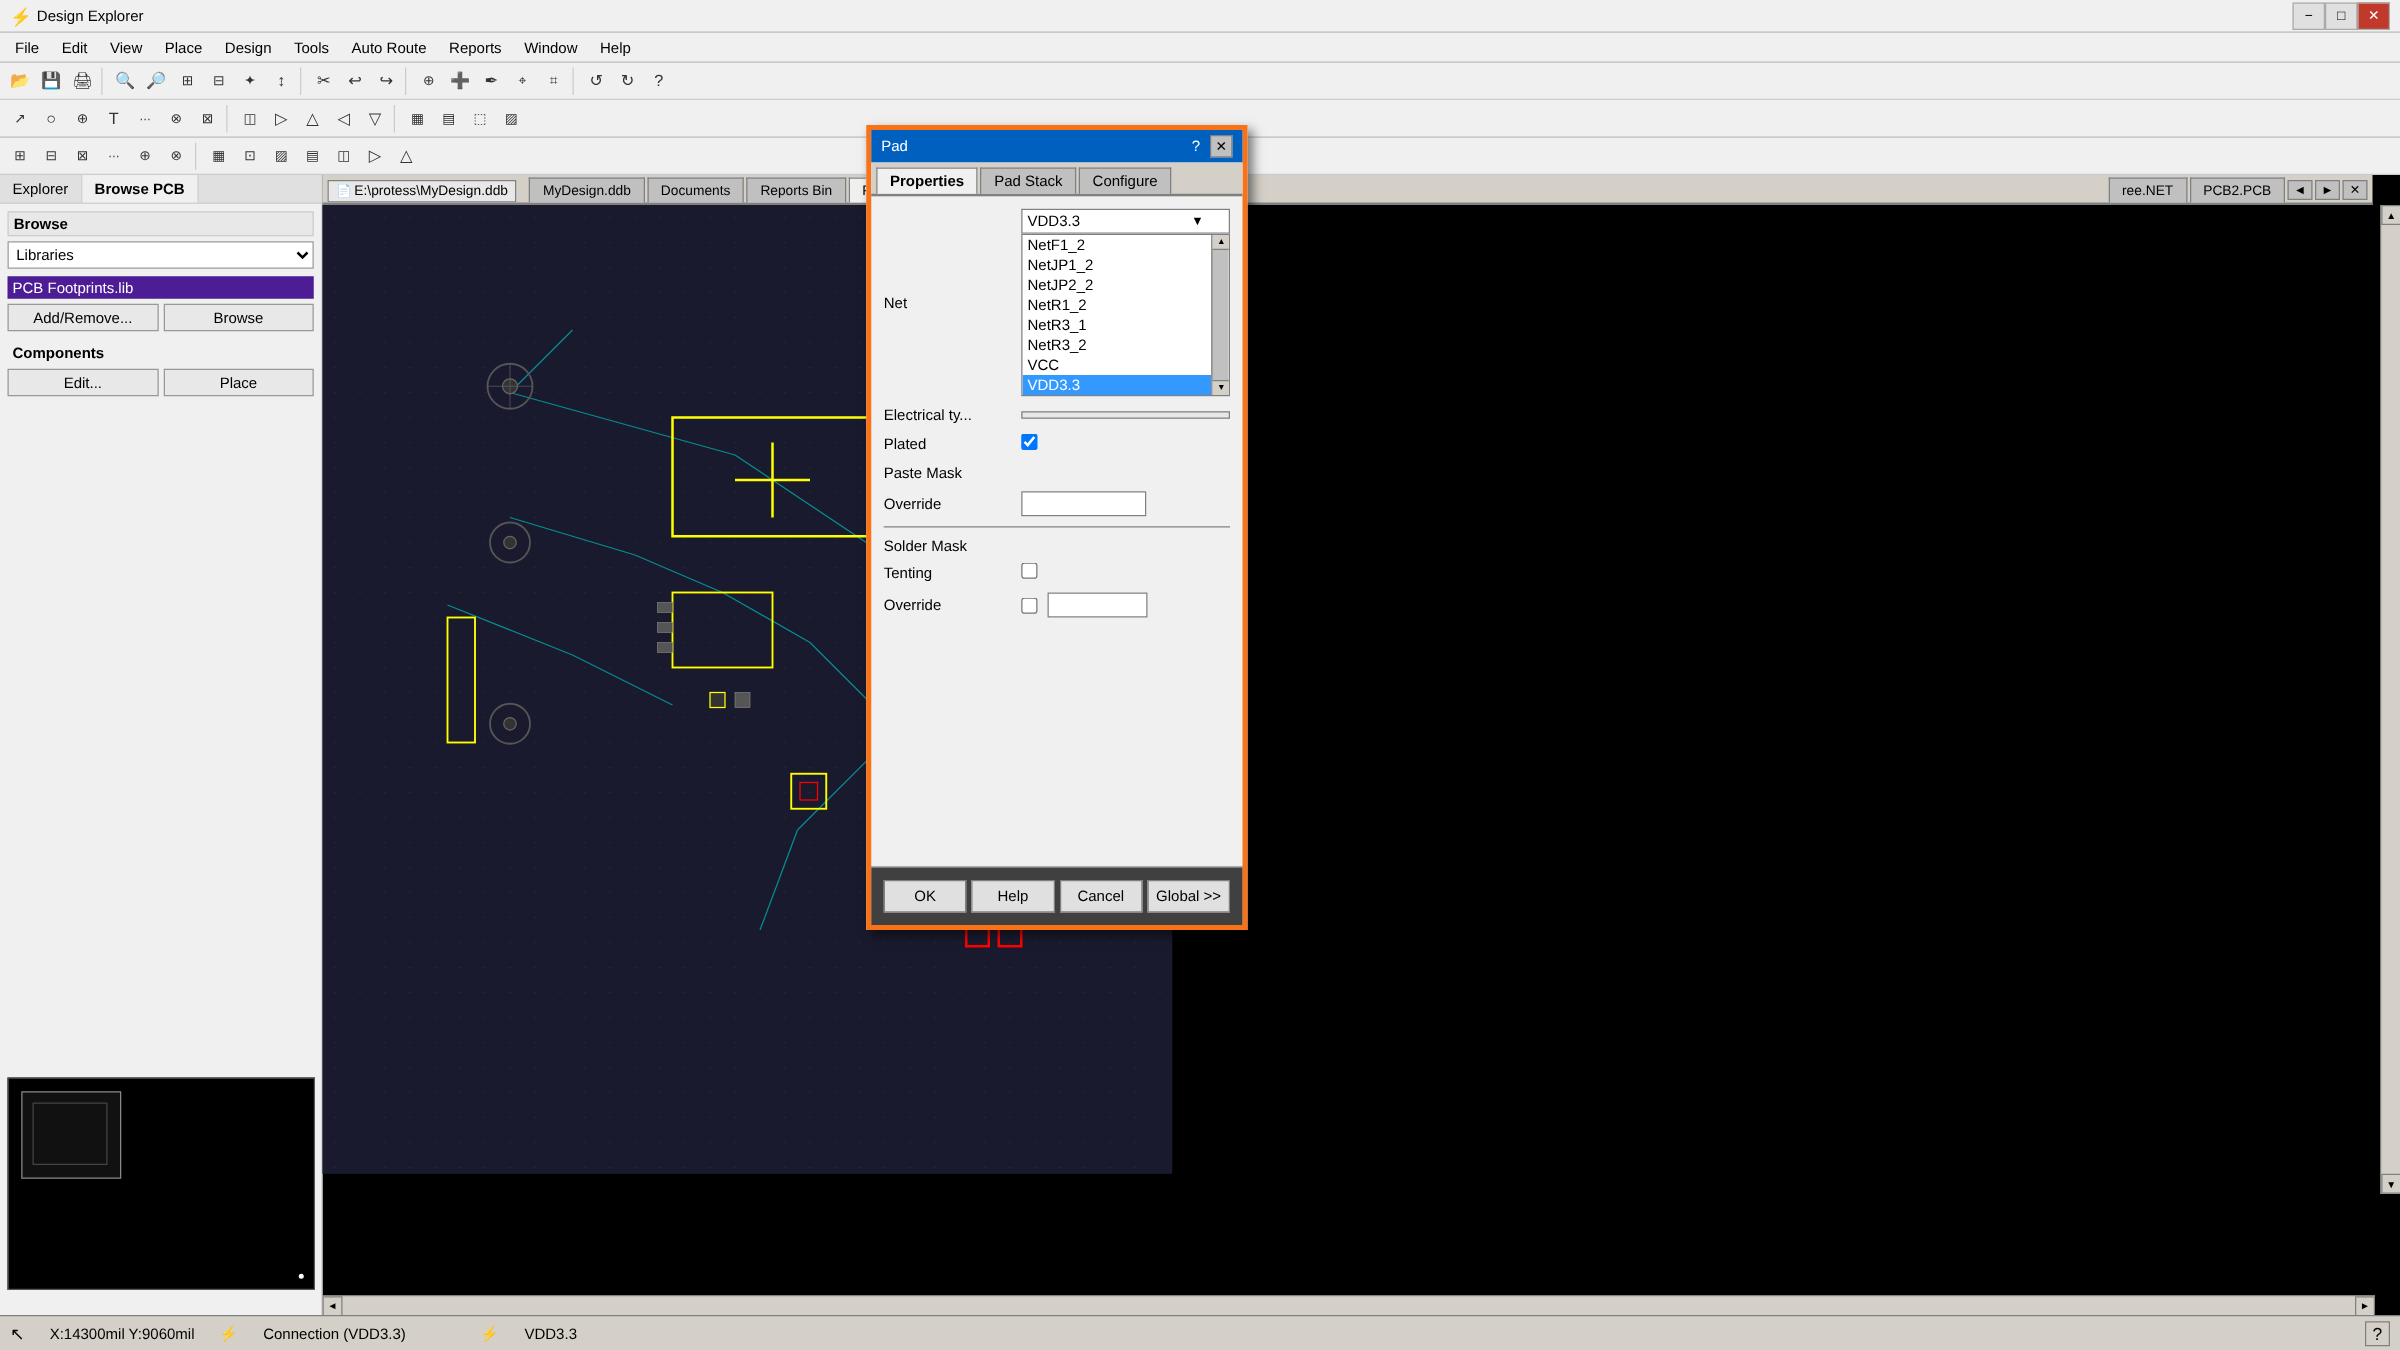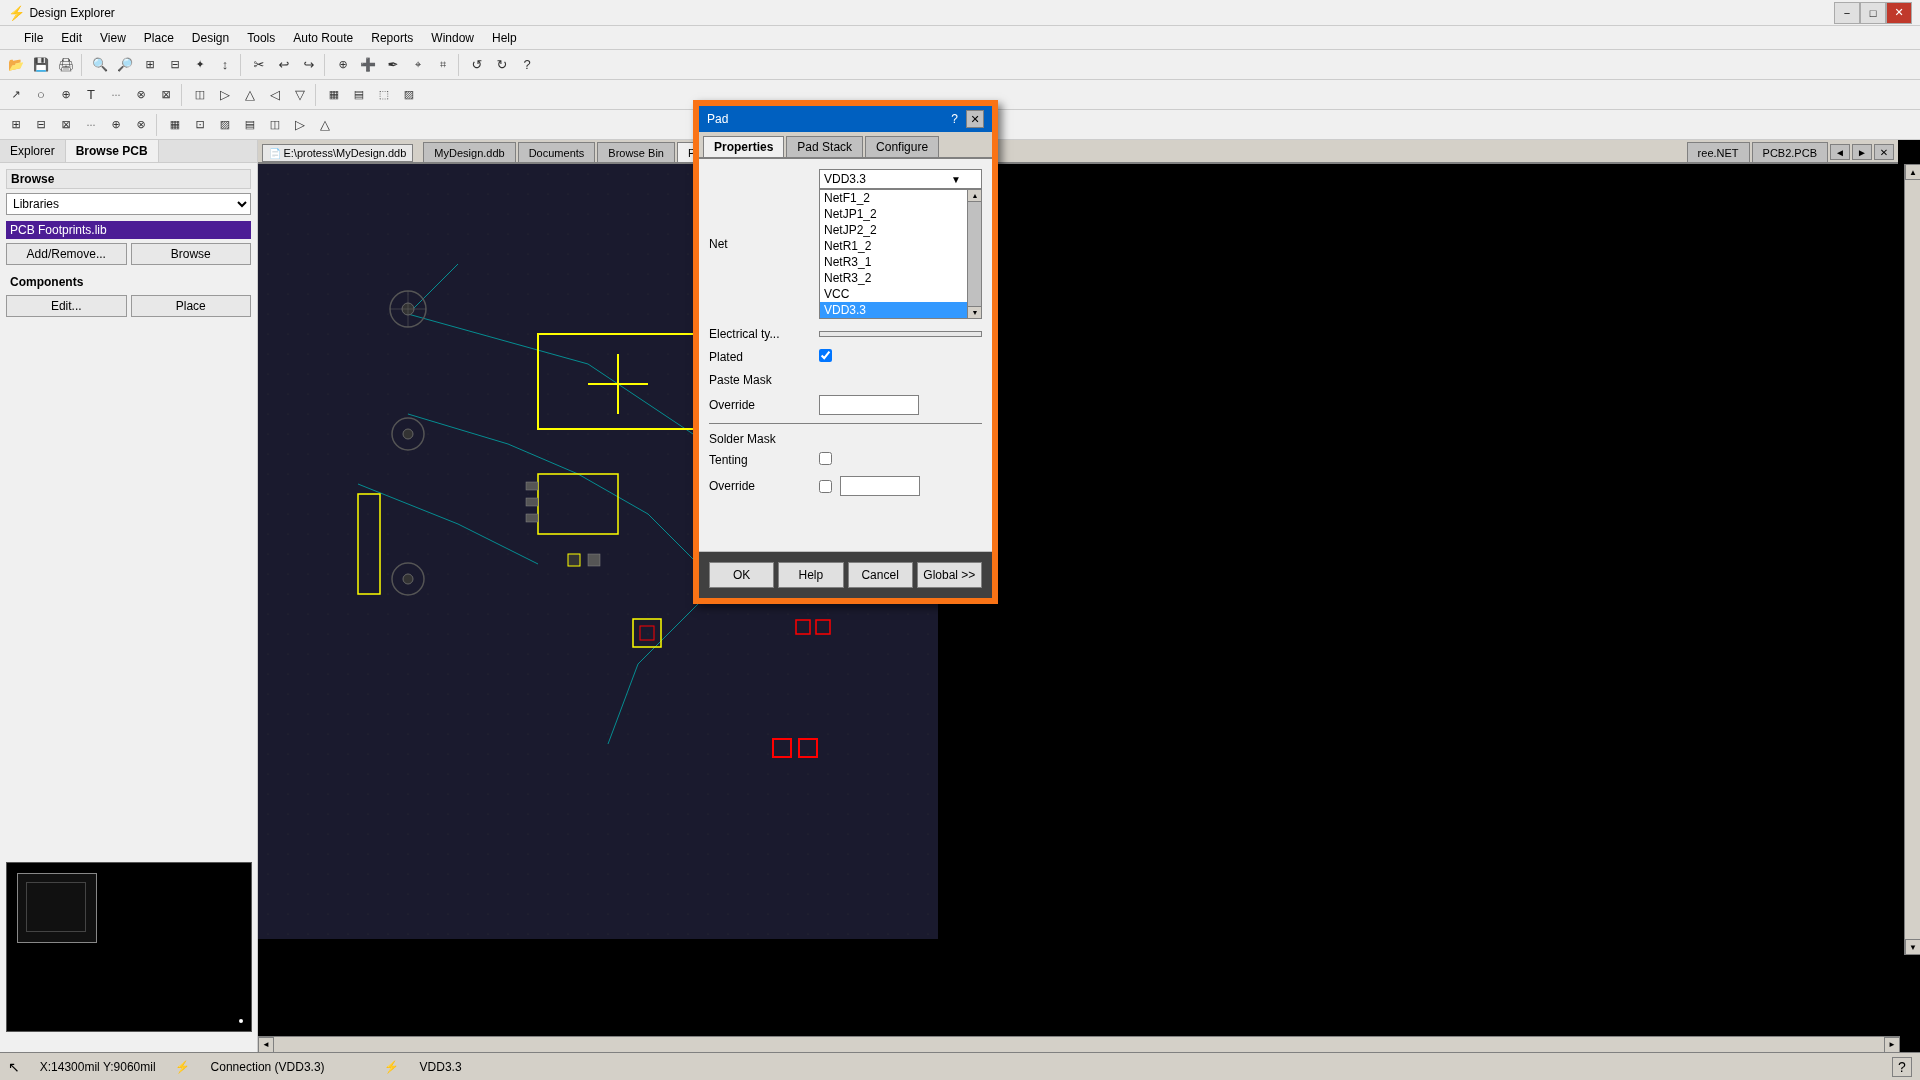--- a/index.html
+++ b/index.html
@@ -13,21 +13,21 @@
     }
     #titlebar .win-btn {
       width: 26px; height: 22px; background: #e0e0e0; border: 1px solid #aaa;
       cursor: pointer; display: flex; align-items: center; justify-content: center; font-size: 11px;
     }
 
     
     #menubar {
       position: absolute; top: 26px; left: 0; width: 1920px; height: 24px;
       background: #f0f0f0; border-bottom: 1px solid #ccc;
-      display: flex; align-items: center; padding: 0 16px; gap: 2px;
+      display: flex; align-items: center; padding: 0 4px; gap: 2px;
     }
     .menu-item {
       padding: 2px 8px; cursor: pointer; font-size: 12px; color: #000;
     }
 
     
     #toolbar1 {
       position: absolute; top: 50px; left: 0; width: 1920px; height: 30px;
       background: #f0f0f0; border-bottom: 1px solid #ccc;
       display: flex; align-items: center; padding: 2px 4px; gap: 1px;
@@ -141,22 +141,22 @@
       position: absolute; bottom: 0; left: 0; width: 1920px; height: 28px;
       background: #d4d0c8; border-top: 1px solid #808080;
       display: flex; align-items: center; padding: 0 8px; gap: 20px;
     }
 
     
     #pcb-svg { position: absolute; top: 0; left: 0; width: 100%; height: 100%; }
 
     
     #pad-dialog {
-      position: absolute; top: 100px; left: 693px; width: 305px; height: 504px;
-      background: #f0f0f0; border: 6px solid #f97316;
+      position: absolute; top: 100px; left: 693px; width: 305px; height: 644px;
+      background: #f0f0f0; border: 4px solid #f97316;
       box-shadow: 4px 4px 8px rgba(0,0,0,0.5);
       z-index: 100;
     }
     .dialog-titlebar {
       background: #0060c0; color: white; padding: 4px 8px;
       display: flex; align-items: center; justify-content: space-between;
       font-size: 13px;
     }
     .dialog-close {
       width: 18px; height: 18px; background: #c0c0c0; border: 1px solid #808080;
@@ -349,21 +349,21 @@
 </div>
 
 <div id="tab-bar" style="position:absolute; top:140px; left:258px; width:1640px; height:24px; background:#d4d0c8; border-bottom:2px solid #808080; display:flex; align-items:flex-end; padding:0 4px; gap:2px;">
 
   <div style="display:flex; align-items:center; gap:2px; margin-right:8px; border:1px solid #808080; background:#e8e8e8; padding:2px 6px; font-size:11px;">
     <span style="font-size:10px;">📄</span>
     <span style="font-size:11px;">E:\protess\MyDesign.ddb</span>
   </div>
   <div class="tab-item">MyDesign.ddb</div>
   <div class="tab-item">Documents</div>
-  <div class="tab-item">Browse Bin</div>
+  <div class="tab-item">Reports Bin</div>
   <div class="tab-item active">PCB1.PCB</div>
   <div style="flex:1;"></div>
   <div style="display:flex; gap:2px; align-items:center;">
     <div class="tab-item">ree.NET</div>
     <div class="tab-item">PCB2.PCB</div>
     <button class="tab-btn">◄</button>
     <button class="tab-btn">►</button>
     <button class="tab-btn">✕</button>
   </div>
 </div>

